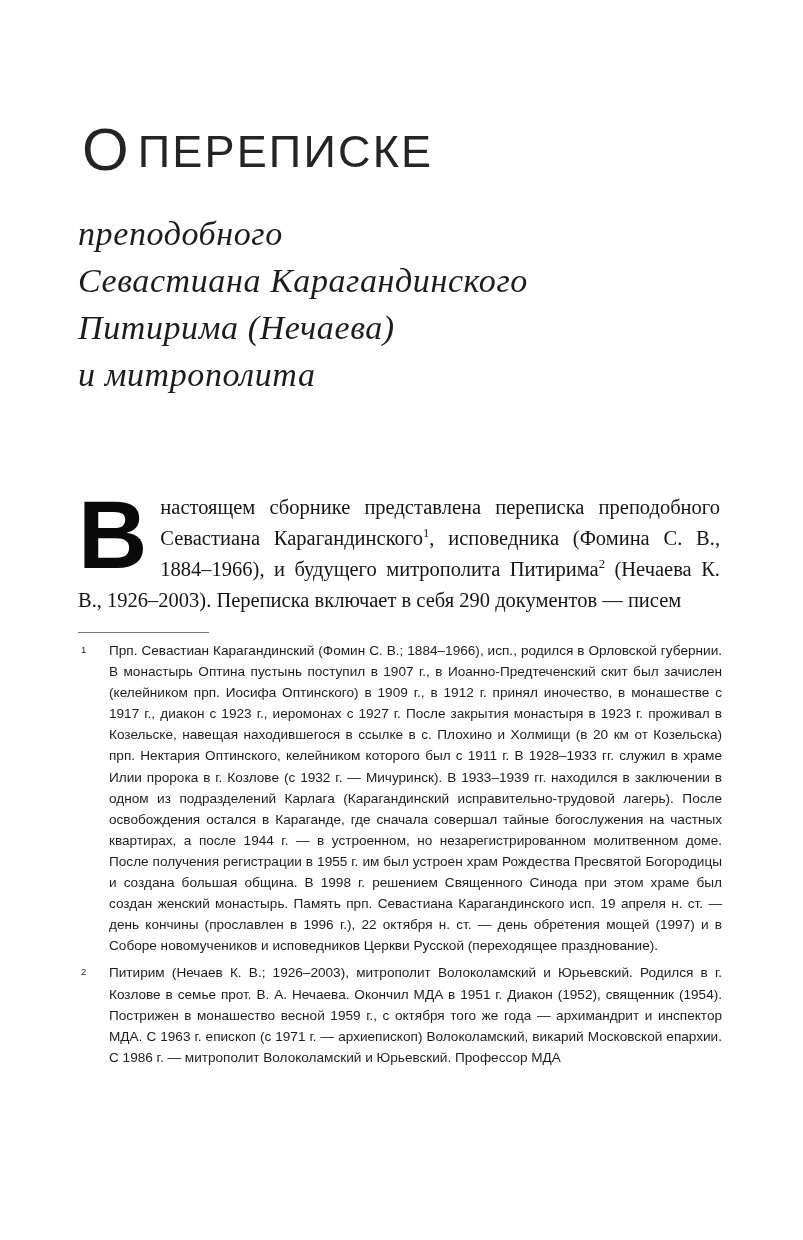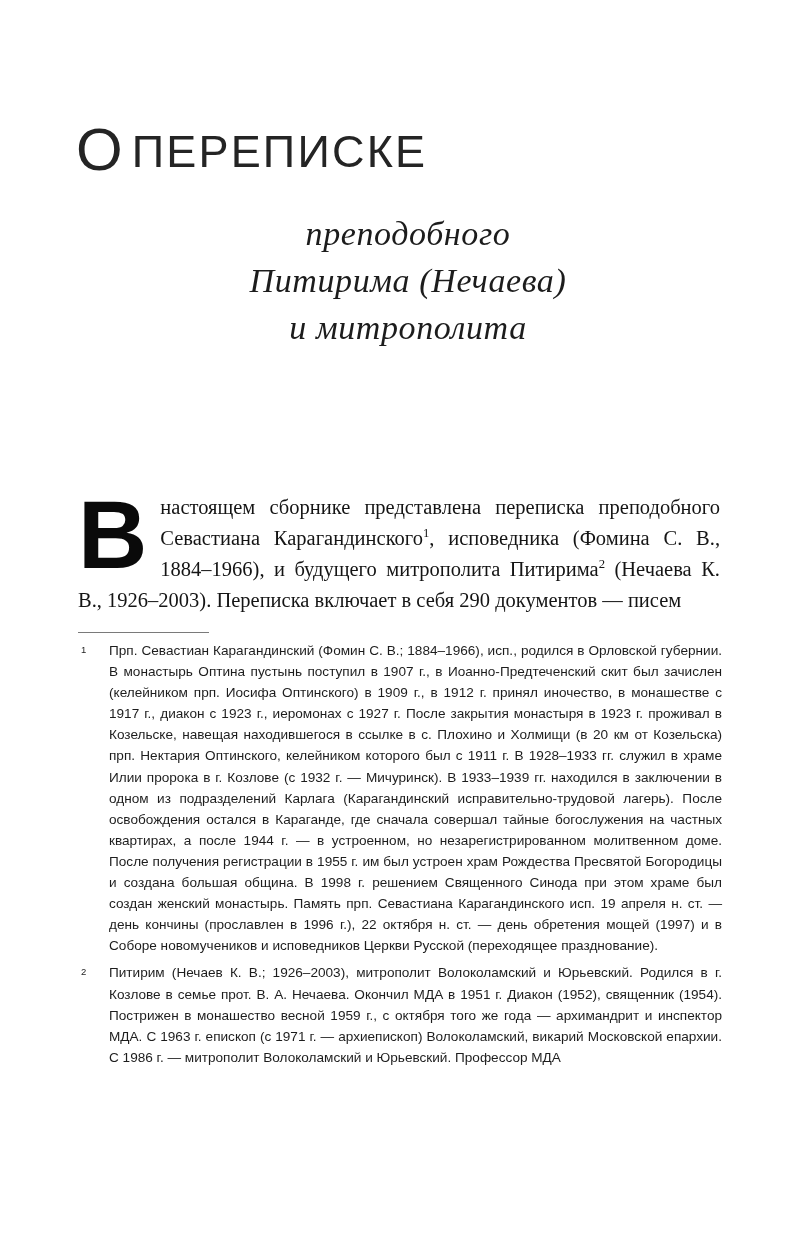--- a/index.html
+++ b/index.html
@@ -23,21 +23,21 @@
     left: 0;
     top: 0;
     width: 803px;
     height: 1240px;
     background: #ffffff;
   }
 
   
   .title-block {
     position: absolute;
-    left: 76px;
+    left: 82px;
     top: 118px;
     width: 650px;
   }
   .doc-title {
     font-family: "Liberation Sans", "DejaVu Sans", sans-serif;
     font-weight: 300;
     font-size: 45px;
     letter-spacing: 2.2px;
     line-height: 1.05;
     color: #242424;
@@ -60,21 +60,20 @@
   }
   .subtitle-line {
     font-family: "Liberation Serif", "DejaVu Serif", serif;
     font-style: italic;
     font-weight: 400;
     font-size: 34px;
     line-height: 47px;
     letter-spacing: 0.6px;
     color: #1c1c1c;
     white-space: nowrap;
-    text-align: center;
   }
 
   
   .body-block {
     position: absolute;
     left: 78px;
     top: 492px;
     width: 642px;
   }
   .body-para {
@@ -145,20 +144,21 @@
 <body>
 
 <div class="page">
 
   <div class="title-block">
     <h1 class="doc-title"><span class="lead-letter">О</span><span>ПЕРЕПИСКЕ</span></h1>
   </div>
 
   <div class="subtitle-block">
     <div class="subtitle-line">преподобного</div>
+    <div class="subtitle-line">Севастиана Карагандинского</div>
     <div class="subtitle-line">Питирима (Нечаева)</div>
     <div class="subtitle-line">и митрополита</div>
   </div>
 
   <div class="body-block">
     <p class="body-para"><span class="dropcap">В</span><span> настоящем сборнике представлена переписка преподобного Севастиана Карагандинского</span><sup>1</sup><span>, исповедника (Фомина С. В., 1884–1966), и будущего митрополита Питирима</span><sup>2</sup><span> (Нечаева К. В., 1926–2003). Переписка включает в себя 290 документов — писем</span></p>
   </div>
 
   <div class="footnote-rule"></div>
 

